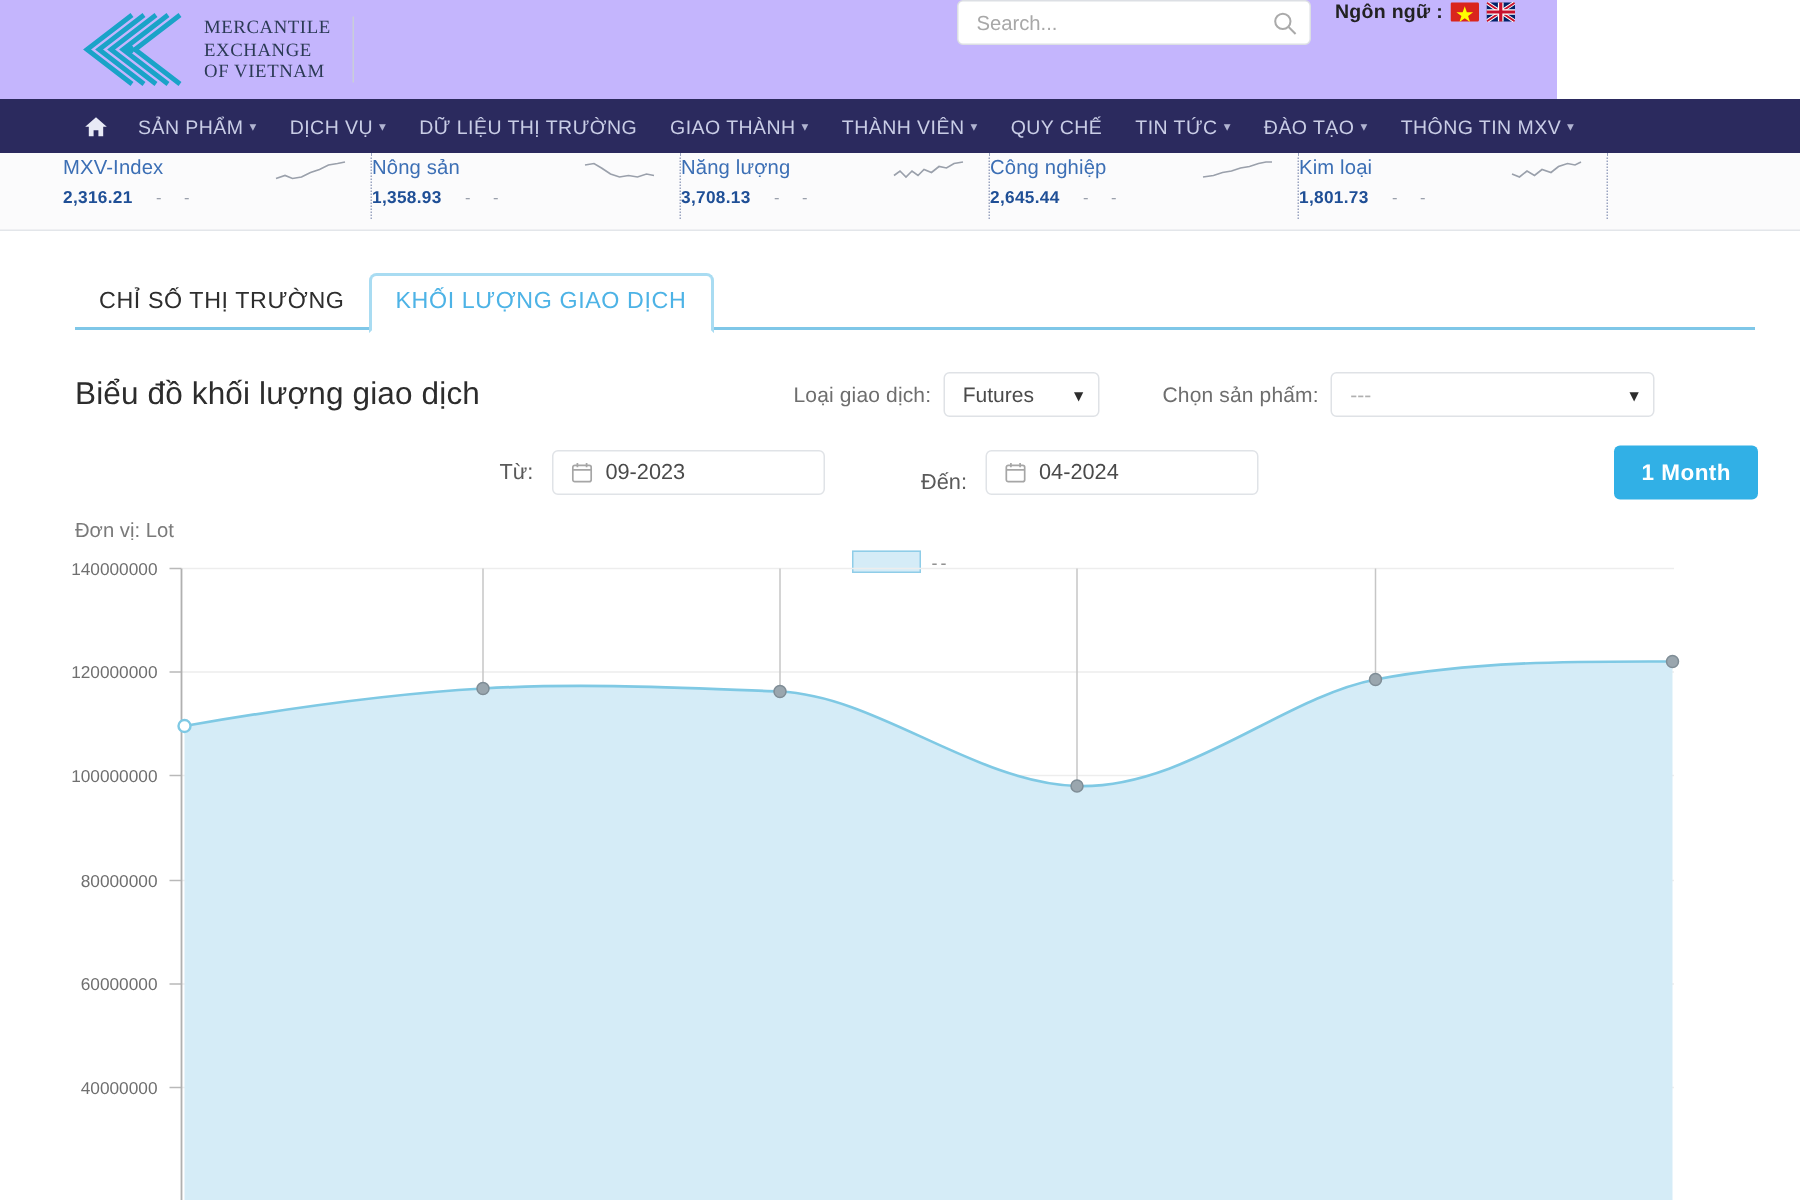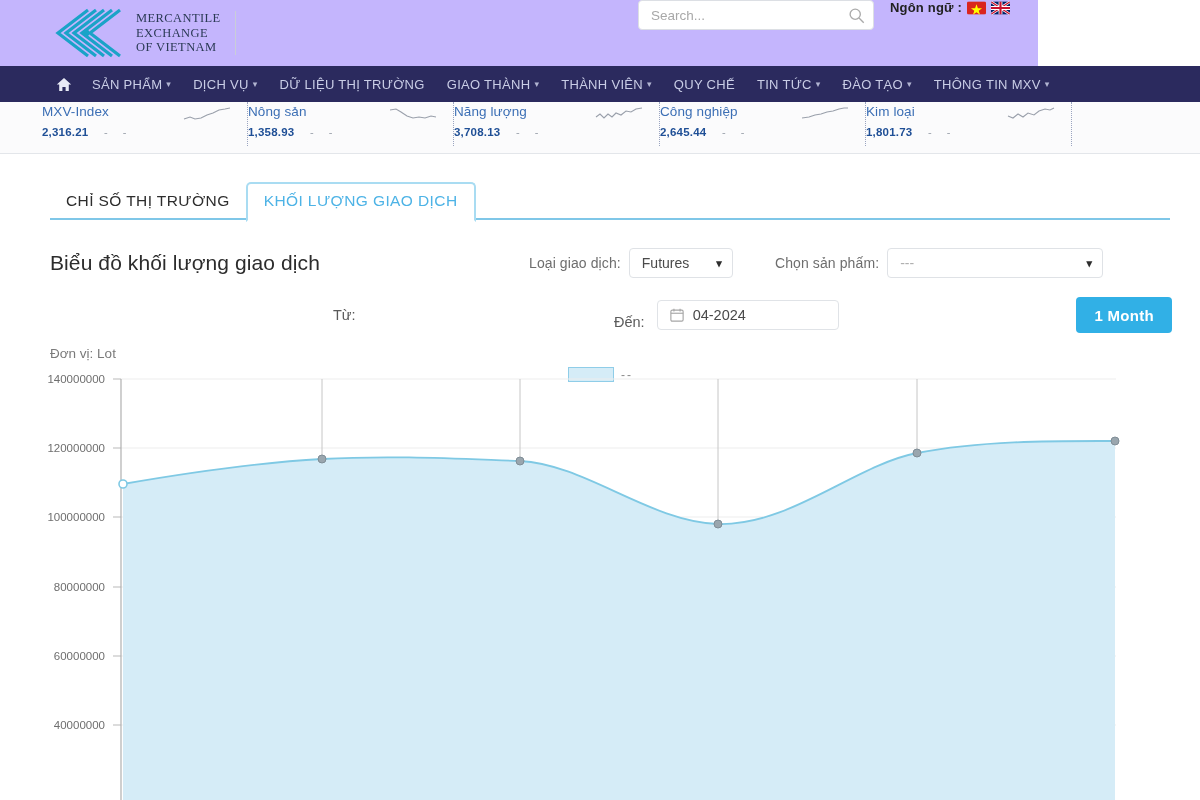--- a/index.html
+++ b/index.html
@@ -363,20 +363,29 @@
     <div class="select product">
       <span>---</span>
       <span class="sel-caret">▾</span>
     </div>
   </div>
 </div>
 
 <div class="controls-row2">
   <div style="position:absolute; left:333px; display:flex; align-items:center;">
     <span class="date-label">Từ:</span>
+    <div class="date-field">
+      <svg class="cal-icon" viewBox="0 0 16 16">
+        <rect x="1" y="2.5" width="14" height="12.5" rx="1.5" fill="none" stroke="#777" stroke-width="1.3"></rect>
+        <line x1="1" y1="6" x2="15" y2="6" stroke="#777" stroke-width="1.3"></line>
+        <line x1="4.5" y1="0.8" x2="4.5" y2="4" stroke="#777" stroke-width="1.3"></line>
+        <line x1="11.5" y1="0.8" x2="11.5" y2="4" stroke="#777" stroke-width="1.3"></line>
+      </svg>
+      <span>09-2023</span>
+    </div>
   </div>
   <div style="position:absolute; left:614px; display:flex; align-items:flex-end;">
     <span class="date-label">Đến:</span>
     <div class="date-field">
       <svg class="cal-icon" viewBox="0 0 16 16">
         <rect x="1" y="2.5" width="14" height="12.5" rx="1.5" fill="none" stroke="#777" stroke-width="1.3"></rect>
         <line x1="1" y1="6" x2="15" y2="6" stroke="#777" stroke-width="1.3"></line>
         <line x1="4.5" y1="0.8" x2="4.5" y2="4" stroke="#777" stroke-width="1.3"></line>
         <line x1="11.5" y1="0.8" x2="11.5" y2="4" stroke="#777" stroke-width="1.3"></line>
       </svg>

